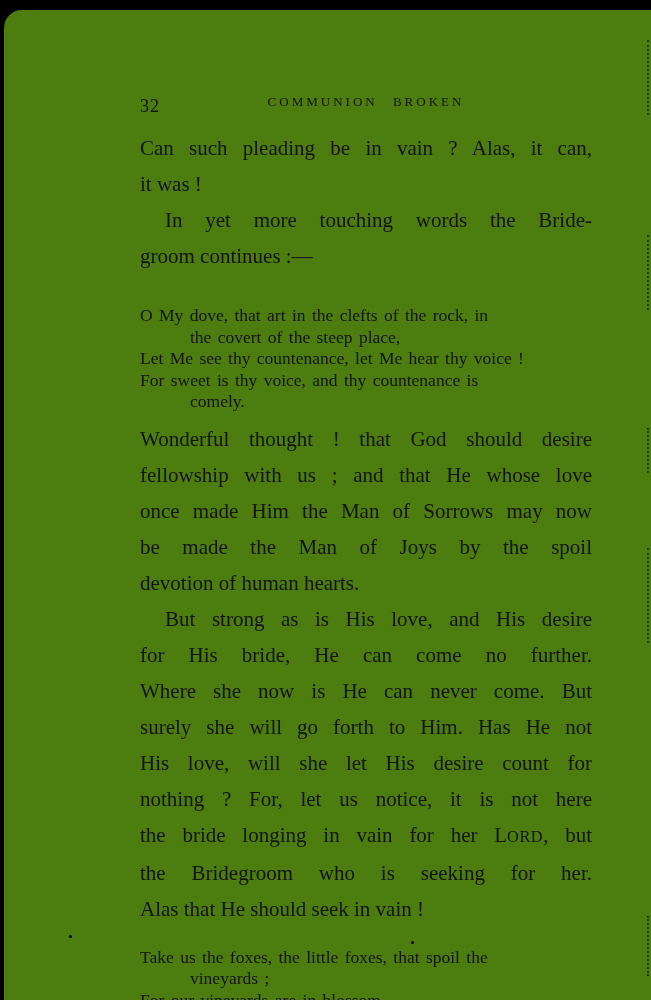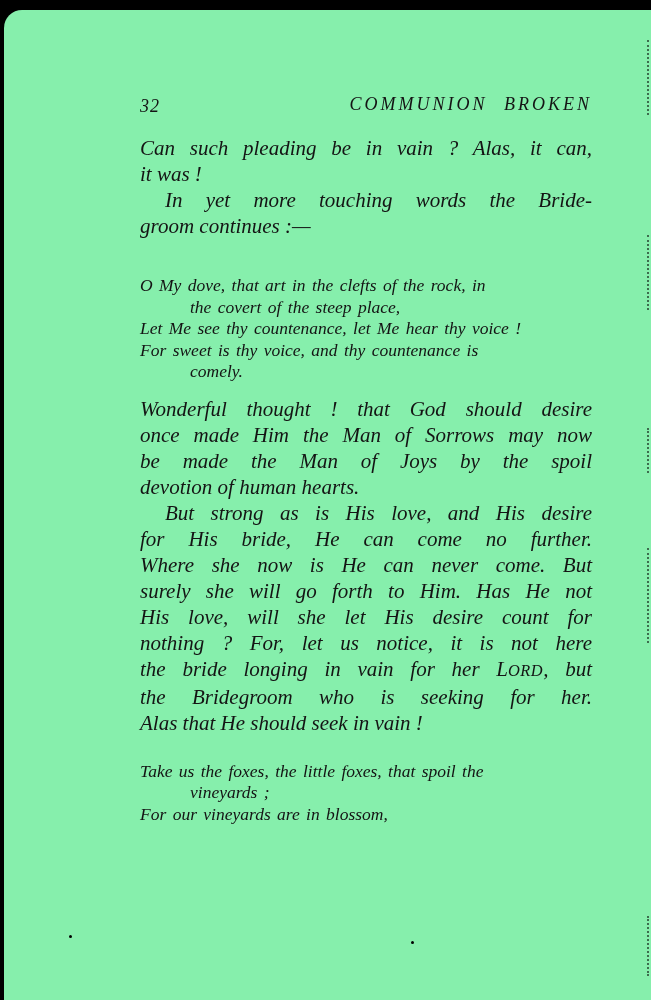--- a/index.html
+++ b/index.html
@@ -7,47 +7,47 @@
     width: 651px; height: 1000px;
     background: #000;
     position: relative;
     overflow: hidden;
     font-family: "Liberation Serif", serif;
     color: #141414;
   }
   .page {
     position: absolute;
     left: 4px; top: 10px; right: 0; bottom: 0;
-    background: #86efac;
+    background: #4d7c0f;
     border-top-left-radius: 18px;
-    font-style: italic;
   }
   .column {
     position: absolute;
     left: 136px; top: 84px;
     width: 452px;
   }
   
   .running-head { position: relative; height: 26px; }
   .pagenum {
     position: absolute; left: 0; top: 2px;
     font-size: 18px; letter-spacing: 1px;
   }
   .title {
-    text-align: right;
-    font-size: 18px;
+    text-align: center;
+    font-size: 13px;
     letter-spacing: 3px;
     word-spacing: 9px;
   }
   
   .bline {
     font-size: 21px;
     line-height: 26px;
     text-align: justify;
     text-align-last: auto;
+    margin-top: 10px;
   }
   .j { text-align-last: justify; }
   .ind { text-indent: 25px; }
   .p1 { margin-top: 15px; }
   .p3 { margin-top: 13px; }
   
   .vline {
     font-size: 17.5px;
     line-height: 21.5px;
     word-spacing: 2px;
@@ -99,20 +99,21 @@
     <div class="verse verse1">
       <div class="vline">O My dove, that art in the clefts of the rock, in</div>
       <div class="vline hang">the covert of the steep place,</div>
       <div class="vline">Let Me see thy countenance, let Me hear thy voice !</div>
       <div class="vline">For sweet is thy voice, and thy countenance is</div>
       <div class="vline hang">comely.</div>
     </div>
 
     <div class="para p3">
       <div class="bline j">Wonderful thought ! that God should desire</div>
+      <div class="bline j">fellowship with us ; and that He whose love</div>
       <div class="bline j">once made Him the Man of Sorrows may now</div>
       <div class="bline j">be made the Man of Joys by the spoil</div>
       <div class="bline">devotion of human hearts.</div>
     </div>
 
     <div class="para">
       <div class="bline j ind">But strong as is His love, and His desire</div>
       <div class="bline j">for His bride, He can come no further.</div>
       <div class="bline j">Where she now is He can never come. But</div>
       <div class="bline j">surely she will go forth to Him. Has He not</div>

